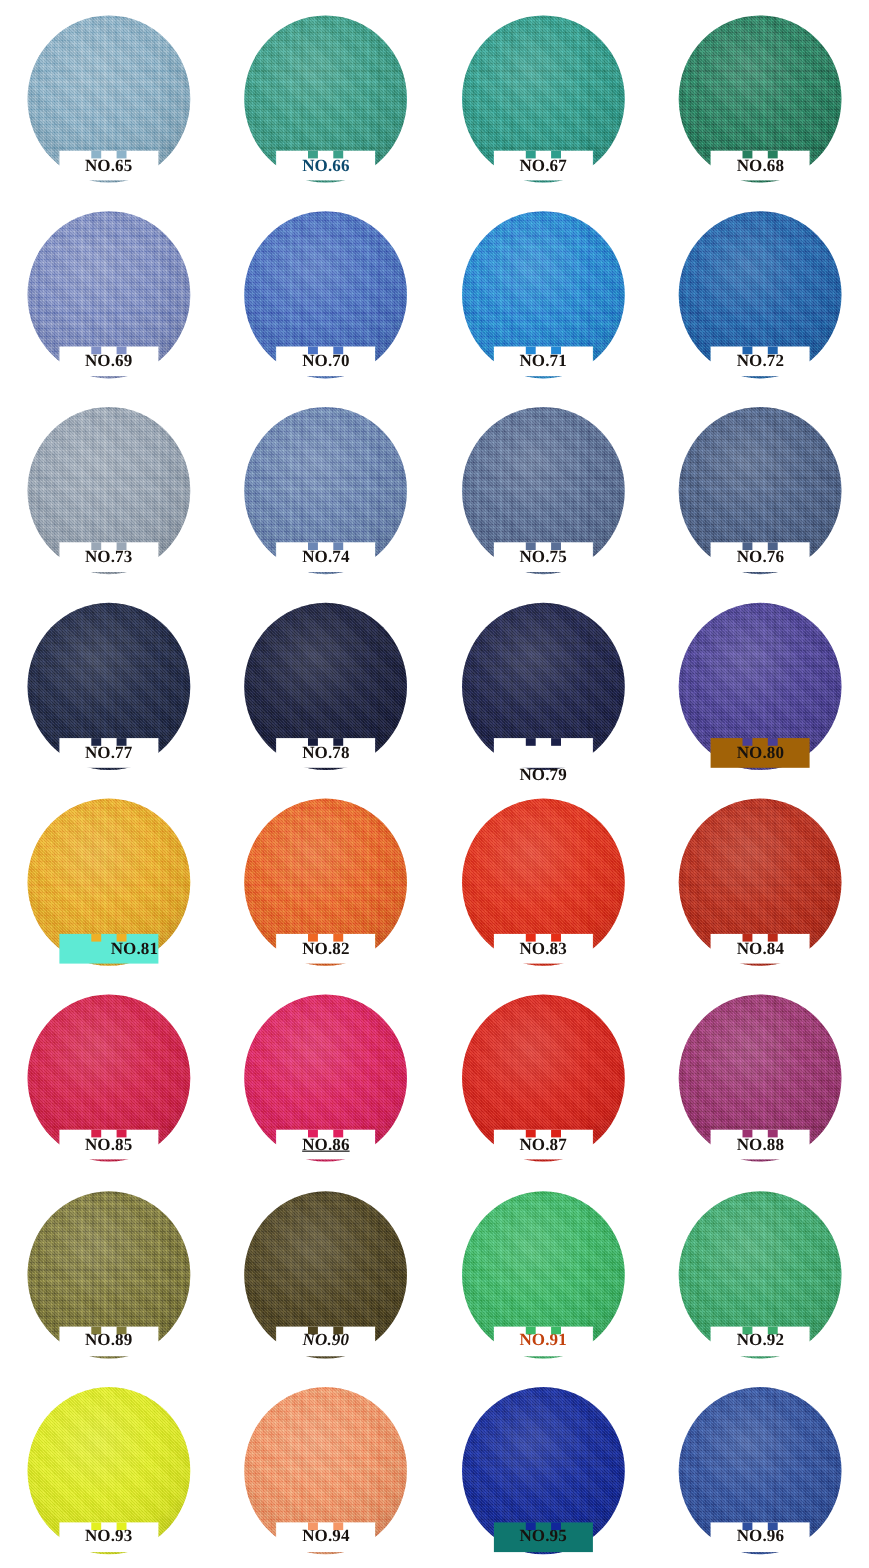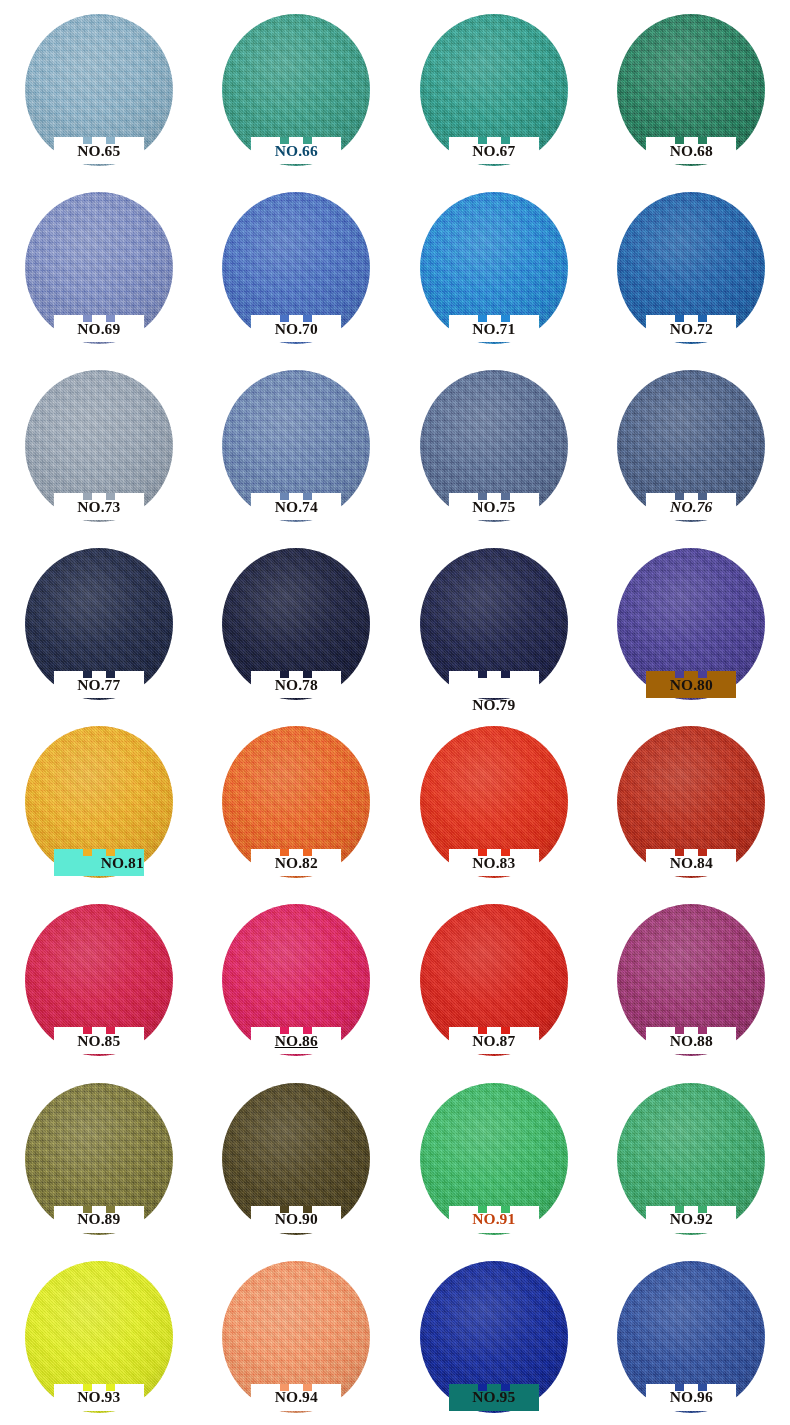--- a/index.html
+++ b/index.html
@@ -235,21 +235,21 @@
       <div class="swatch-cell">
         <div class="swatch-disc" style="background-color: rgb(90, 111, 150);"></div>
         <div class="swatch-label" style="background: rgb(255, 255, 255);">
           <span class="notch" style="left: 29px; background-color: rgb(90, 111, 150);"></span>
           <span class="notch" style="right: 29px; background-color: rgb(90, 111, 150);"></span>
           <span class="swatch-label-text" style="color: rgb(23, 18, 15);">NO.75</span>
         </div>
       </div>
       <div class="swatch-cell">
         <div class="swatch-disc" style="background-color: rgb(77, 98, 137);"></div>
-        <div class="swatch-label" style="background: rgb(255, 255, 255); font-style: italic;">
+        <div class="swatch-label" style="background: rgb(255, 255, 255);">
           <span class="notch" style="left: 29px; background-color: rgb(77, 98, 137);"></span>
           <span class="notch" style="right: 29px; background-color: rgb(77, 98, 137);"></span>
           <span class="swatch-label-text" style="color: rgb(23, 18, 15);">NO.76</span>
         </div>
       </div>
       <div class="swatch-cell">
         <div class="swatch-disc" style="background-color: rgb(30, 39, 70);"></div>
         <div class="swatch-label" style="background: rgb(255, 255, 255);">
           <span class="notch" style="left: 29px; background-color: rgb(30, 39, 70);"></span>
           <span class="notch" style="right: 29px; background-color: rgb(30, 39, 70);"></span>
@@ -350,21 +350,21 @@
           <span class="notch" style="left: 29px; background-color: rgb(127, 122, 58);"></span>
           <span class="notch" style="right: 29px; background-color: rgb(127, 122, 58);"></span>
           <span class="swatch-label-text" style="color: rgb(23, 18, 15);">NO.89</span>
         </div>
       </div>
       <div class="swatch-cell">
         <div class="swatch-disc" style="background-color: rgb(79, 68, 32);"></div>
         <div class="swatch-label" style="background: rgb(255, 255, 255);">
           <span class="notch" style="left: 29px; background-color: rgb(79, 68, 32);"></span>
           <span class="notch" style="right: 29px; background-color: rgb(79, 68, 32);"></span>
-          <span class="swatch-label-text" style="color: rgb(23, 18, 15);">NO.90</span>
+          <span class="swatch-label-text" style="color: rgb(23, 18, 15); font-style: italic;">NO.90</span>
         </div>
       </div>
       <div class="swatch-cell">
         <div class="swatch-disc" style="background-color: rgb(59, 186, 102);"></div>
         <div class="swatch-label" style="background: rgb(255, 255, 255);">
           <span class="notch" style="left: 29px; background-color: rgb(59, 186, 102);"></span>
           <span class="notch" style="right: 29px; background-color: rgb(59, 186, 102);"></span>
           <span class="swatch-label-text" style="color: #c2410c;">NO.91</span>
         </div>
       </div>

